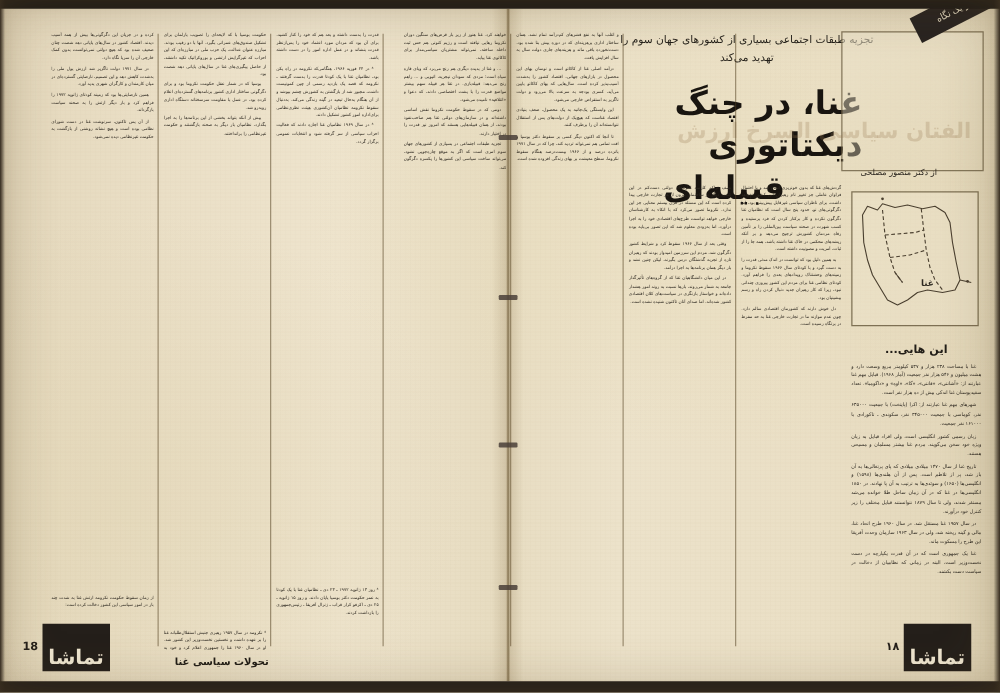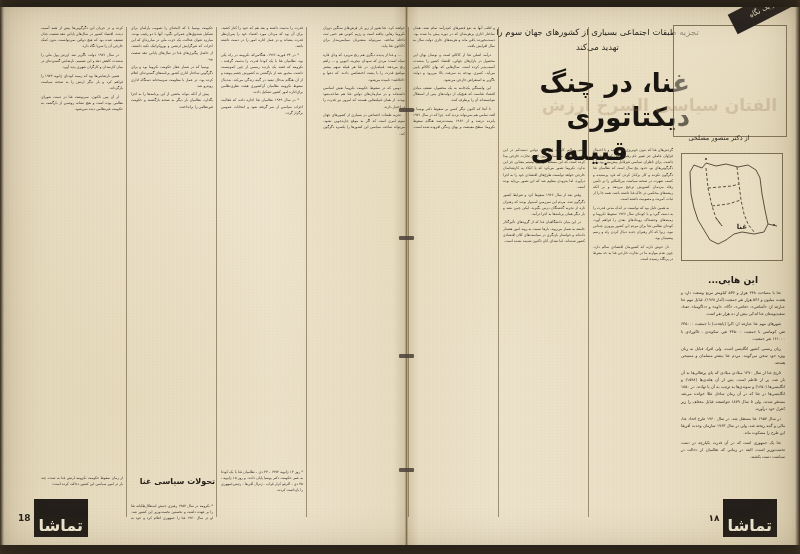--- a/index.html
+++ b/index.html
@@ -150,21 +150,21 @@
     color:#221e18;
     font-weight:bold;
     letter-spacing:.3px;
   }
   .factbox .body{font-size:3.9px;line-height:1.82;color:#2e2921;text-align:justify;}
   .factbox .body p{margin:0 0 3px 0;text-indent:4px;}
 
   
   .subhead{
     position:absolute;
-    font-size:8px;font-weight:bold;color:#201c16;
+    font-size:8px;font-weight:bold;color:#201c16;margin-top:48px;
   }
 
   
   .masthead{
     position:absolute;
     display:flex;align-items:center;gap:3px;
     direction:rtl;
   }
   .masthead .mh-name{
     background:#241f1a;color:#efe6d0;

